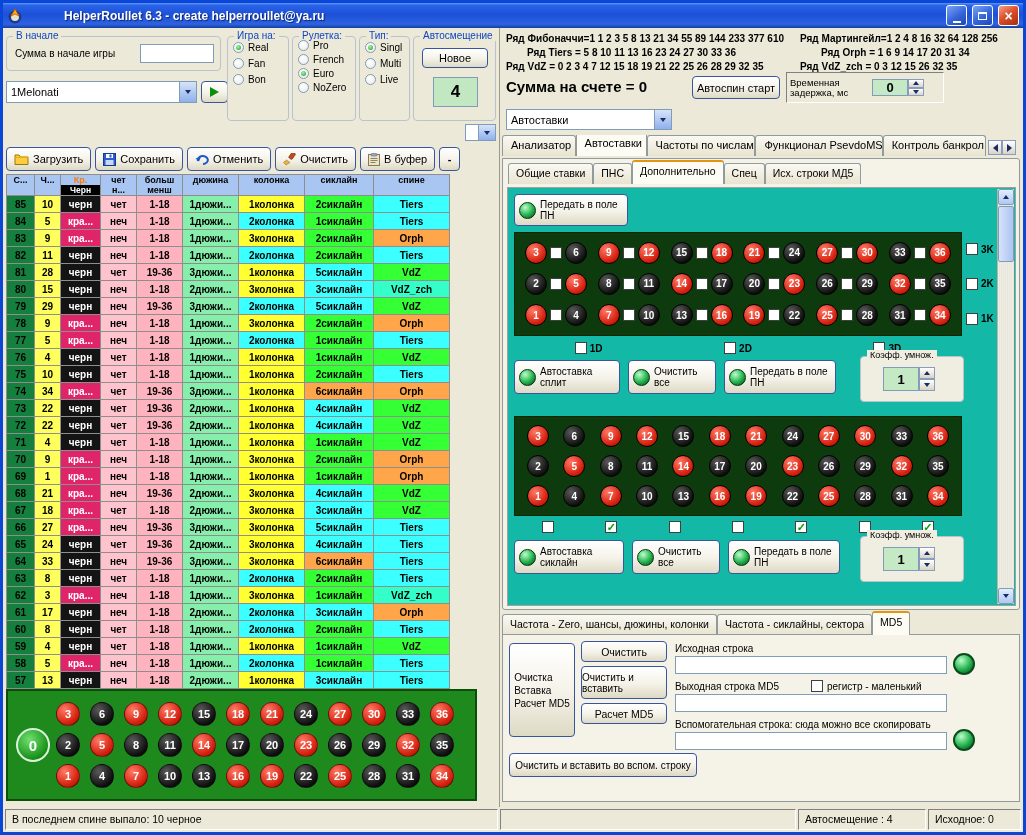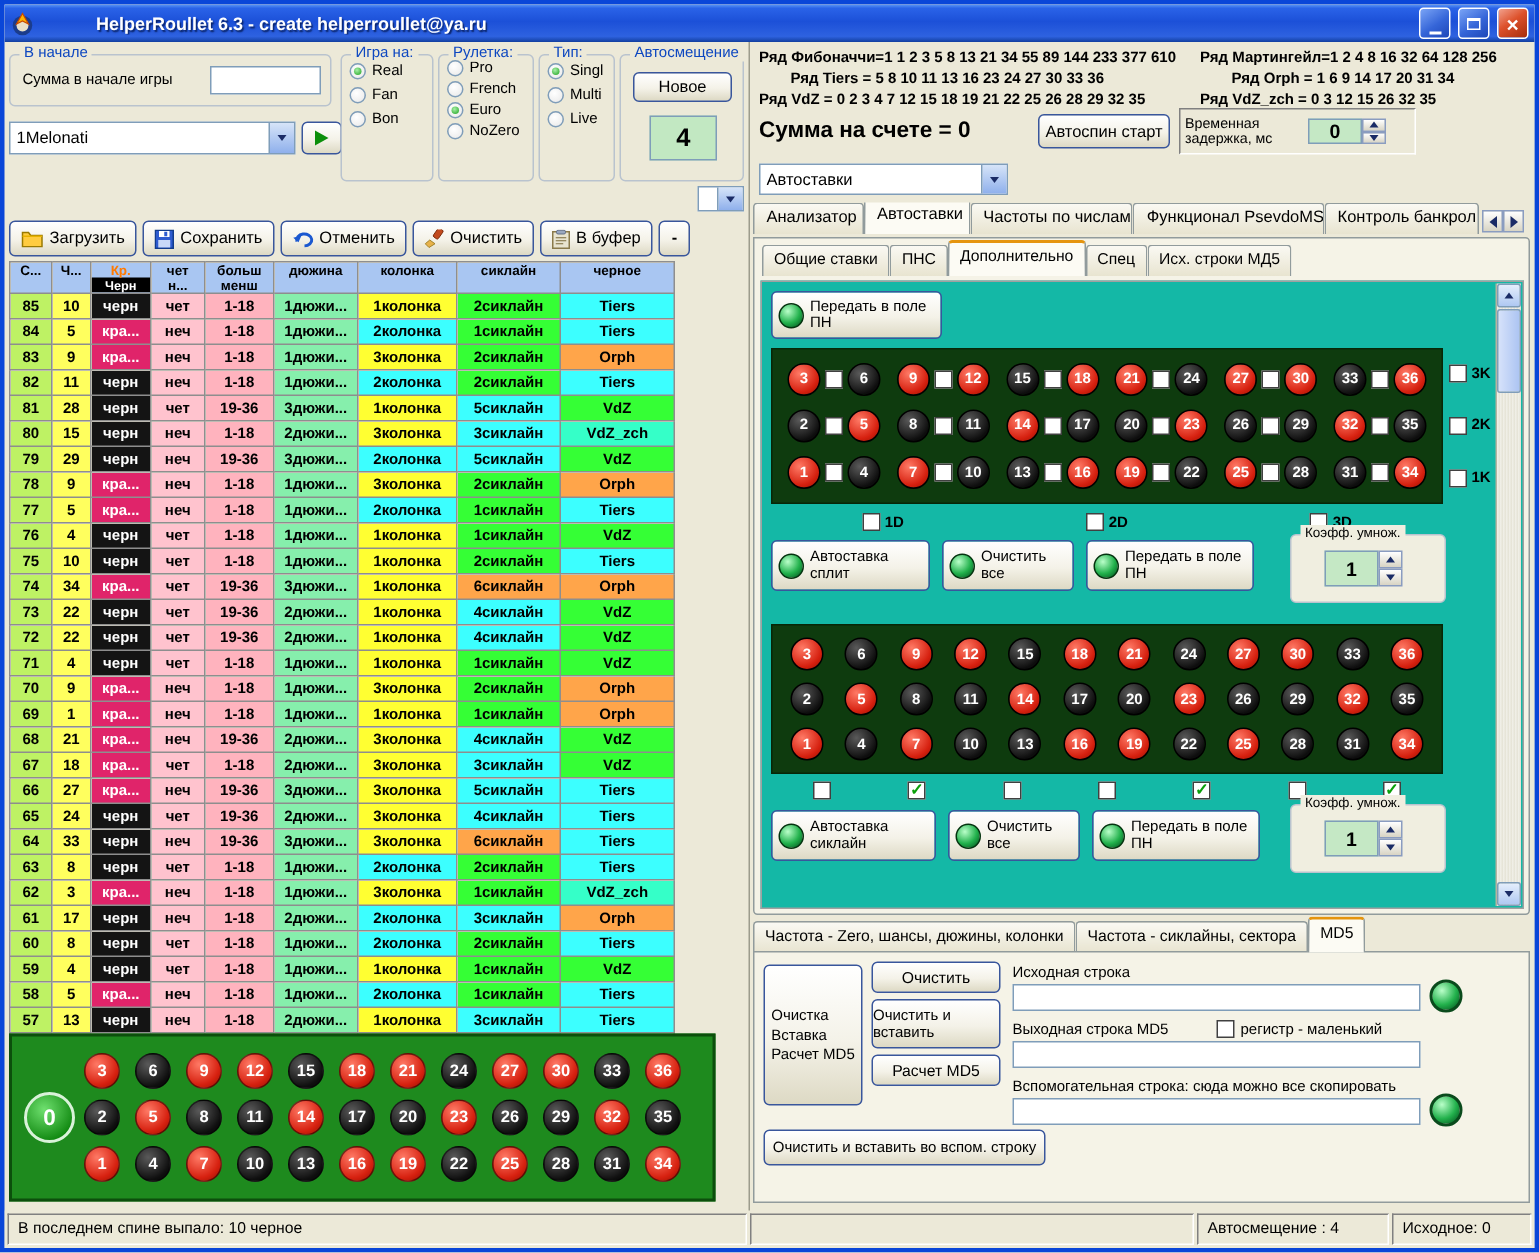--- a/index.html
+++ b/index.html
@@ -63,21 +63,21 @@
 .toolbar .btn{height:24px;padding:0 7px;}
 .minus-btn{width:21px;font-weight:700;}
 
 .dtable{position:absolute;left:3px;top:146px;border-collapse:collapse;table-layout:fixed;width:443px;font-size:10px;}
 .dtable td,.dtable th{border:1px solid #8E8E8E;overflow:hidden;white-space:nowrap;text-align:center;}
 .dtable th{background:#A9C6F2;height:21px;font-size:9px;font-weight:700;padding:0;vertical-align:top;line-height:10px;}
 .dtable td{height:17px;font-weight:700;padding:0;}
 .hred{color:#FF7A00;display:block;}
 .hblk{display:block;background:#000;color:#fff;font-size:8.5px;}
 .hsub{display:block;}
-.c-s{background:#bef264;font-weight:400;}
+.c-s{background:#15803d;font-weight:400;}
 .c-n{background:#FFFF5E;}
 .c-black{background:#141414;color:#fff;}
 .c-red{background:#E0246A;color:#fff;}
 .c-pink{background:#FFC3CE;}
 .c-pink2{background:#FFB3BE;}
 .c-dozen{background:#86efac;}
 .bg-yellow{background:#FFFF32;}
 .bg-cyan{background:#3CFFFF;}
 .bg-green{background:#35FF35;}
 .bg-orange{background:#FFA54A;}
@@ -356,21 +356,21 @@
             <th>
                 <span class="hsub">дюжина</span>
               </th>
             <th>
                 <span class="hsub">колонка</span>
               </th>
             <th>
                 <span class="hsub">сиклайн</span>
               </th>
             <th>
-                <span class="hsub">черное</span>
+                <span class="hsub">спине</span>
               </th>
           </tr>
         </thead>
         <tbody id="spin-tbody">
             <tr>
               <td class="c-s">85</td>
               <td class="c-n">10</td>
               <td class="c-black">черн</td>
               <td class="c-pink">чет</td>
               <td class="c-pink2">1-18</td>

